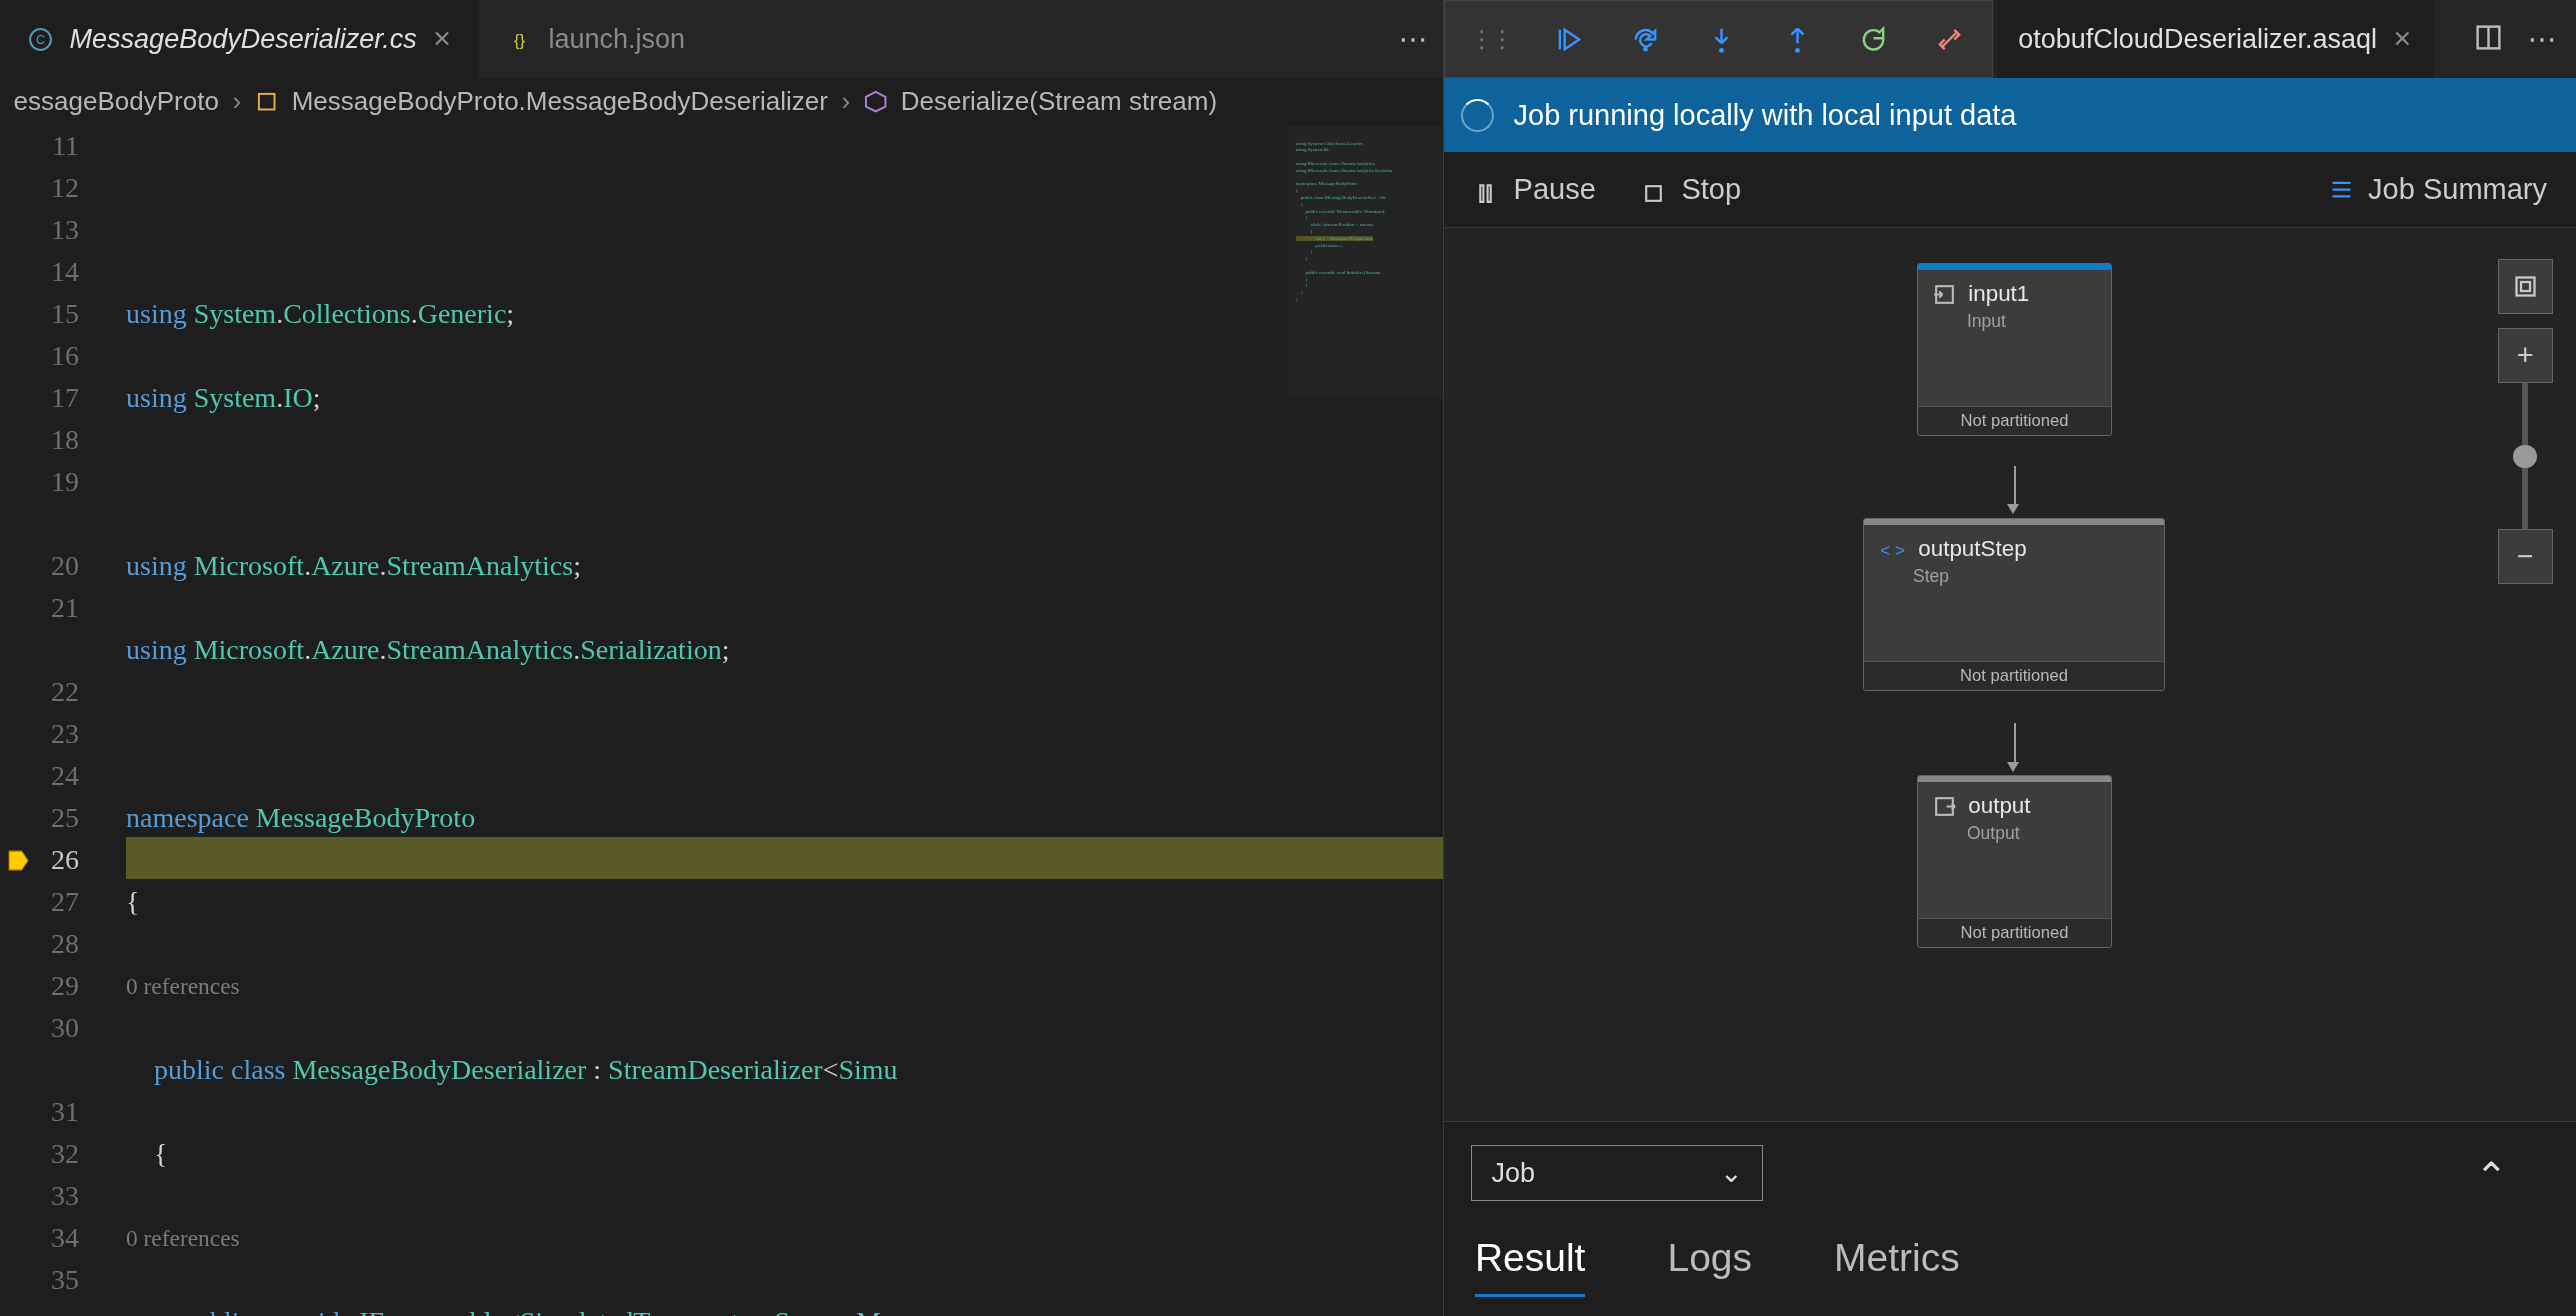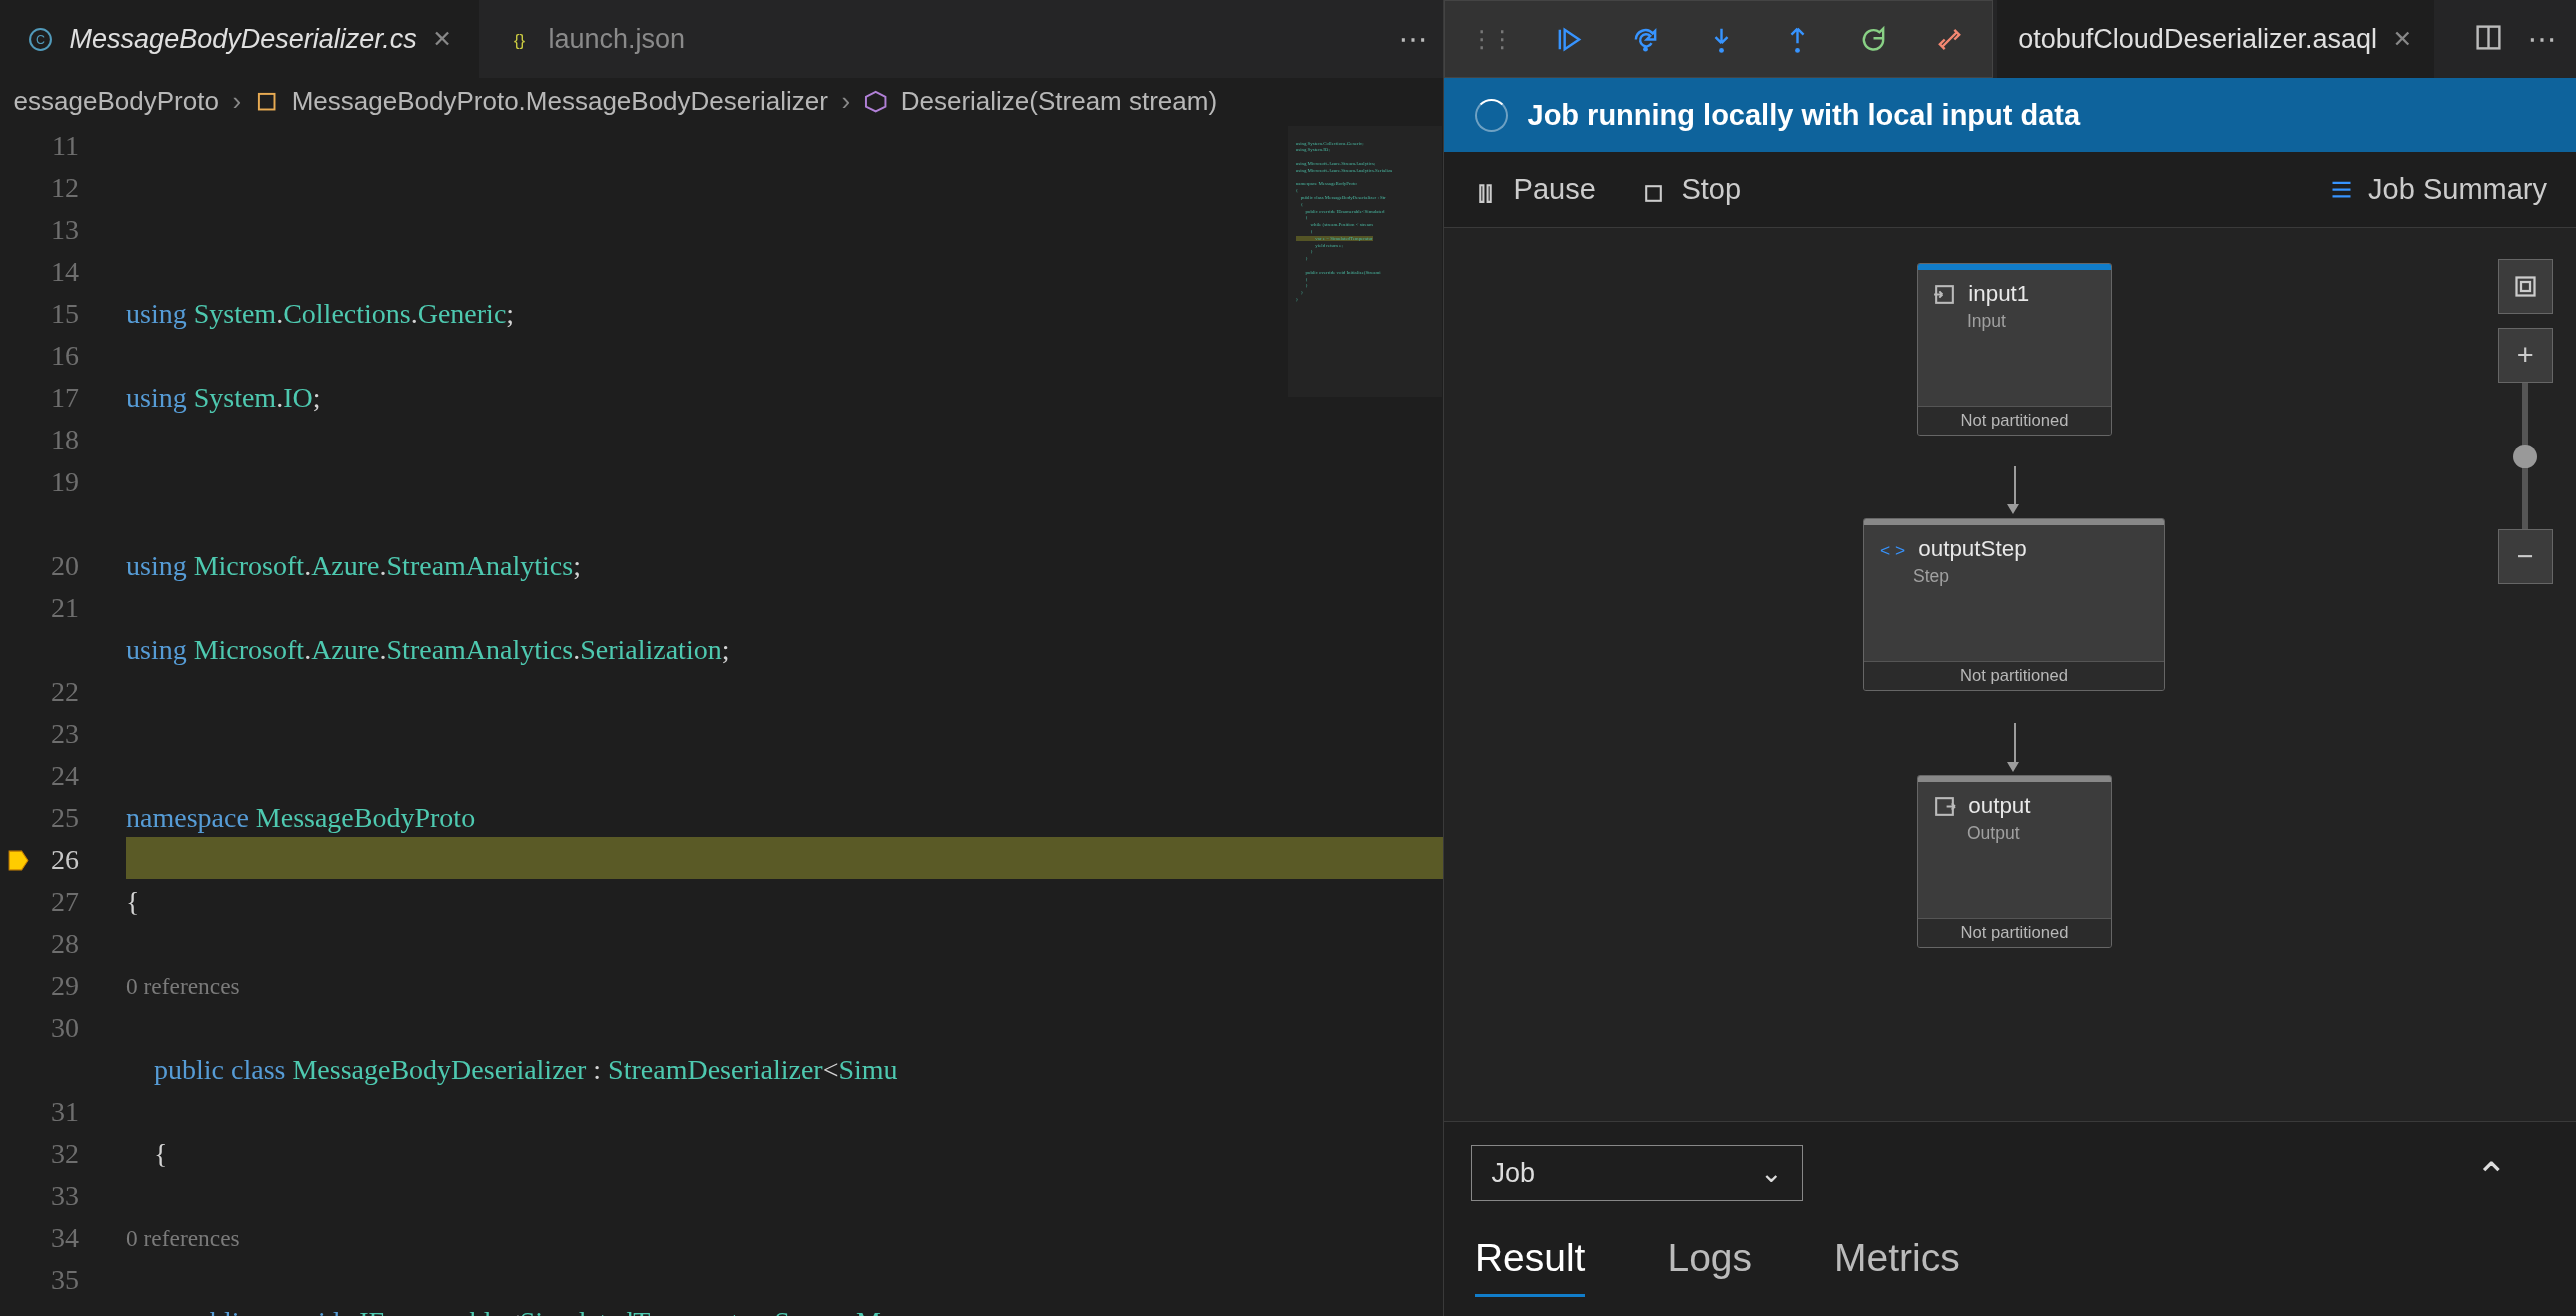--- a/index.html
+++ b/index.html
@@ -108,21 +108,21 @@
     position:absolute; right:0; top:0; width:156px; height:273px;
     background:#252525; opacity:.9;
     border:1px solid #1e1e1e;
     font-size:4.9px; line-height:6.8px; padding:7.8px;
     color:#4ec9b0; overflow:hidden; white-space:pre;
   }
   .minimap .mhl { background:#5a5a26;}
   
   .job-status {
     height: 74px; background:#0e639c; display:flex; align-items:center;
-    gap:19.5px; padding:0 31px; font-size:29px; color:#fff;font-weight:bold;
+    gap:19.5px; padding:0 17px; font-size:29px; color:#fff;
   }
   .spinner { width:33px;height:33px; border:2.9px solid rgba(255,255,255,.4); border-top-color:#fff; border-radius:50%; animation:sp 1s linear infinite;}
   @keyframes sp { to{ transform:rotate(360deg);} }
   
   .ctrl-row {
     height:76px; display:flex; align-items:center; padding:0 29px;
     font-size:29px; border-bottom:1px solid #3a3a3a;
   }
   .ctrl-btn { display:flex; align-items:flex-end; gap:15.6px; cursor:pointer; color:#ccc; margin-right:45px;}
   .job-summary-btn { margin-left:auto; display:flex; align-items:center; gap:13.6px; cursor:pointer;}
@@ -153,21 +153,21 @@
     display:flex; flex-direction:column; align-items:center; gap:0;
   }
   .zc-btn { width:55px;height:55px; background:#3c3c3c; border:1px solid #666; display:flex;align-items:center;justify-content:center; color:#ccc; font-size:29px; cursor:pointer;}
   .zc-track { width:5.8px; height:146px; background:#555; position:relative; margin:0 auto;}
   .zc-thumb { position:absolute; left:-8.8px; top:62px; width:23.4px;height:23.4px; background:#999; border-radius:50%;}
   
   .bottom-panel {
     flex:0 0 auto; background:#1e1e1e; padding: 23.4px 27px 9.7px;
   }
   .job-select {
-    width:332px; height:56px; border:1px solid #888; background:#1e1e1e;
+    width:292px; height:56px; border:1px solid #888; background:#1e1e1e;
     display:flex; align-items:center; padding:0 19.5px; color:#ddd; font-size:27px;
     justify-content:space-between;
   }
   .chev-up { position:absolute; right:35px; width:39px;height:39px; font-size:39px;color:#ddd;}
   .bot-row { display:flex; align-items:center; position:relative;}
   .result-tabs {
     display:flex; gap:82px; padding: 35px 3.9px 9.7px; font-size:39px; color:#bbb;
   }
   .rtab { cursor:pointer; padding-bottom:13.6px; }
   .rtab.active { color:#fff; border-bottom:3.9px solid #117dca;}

